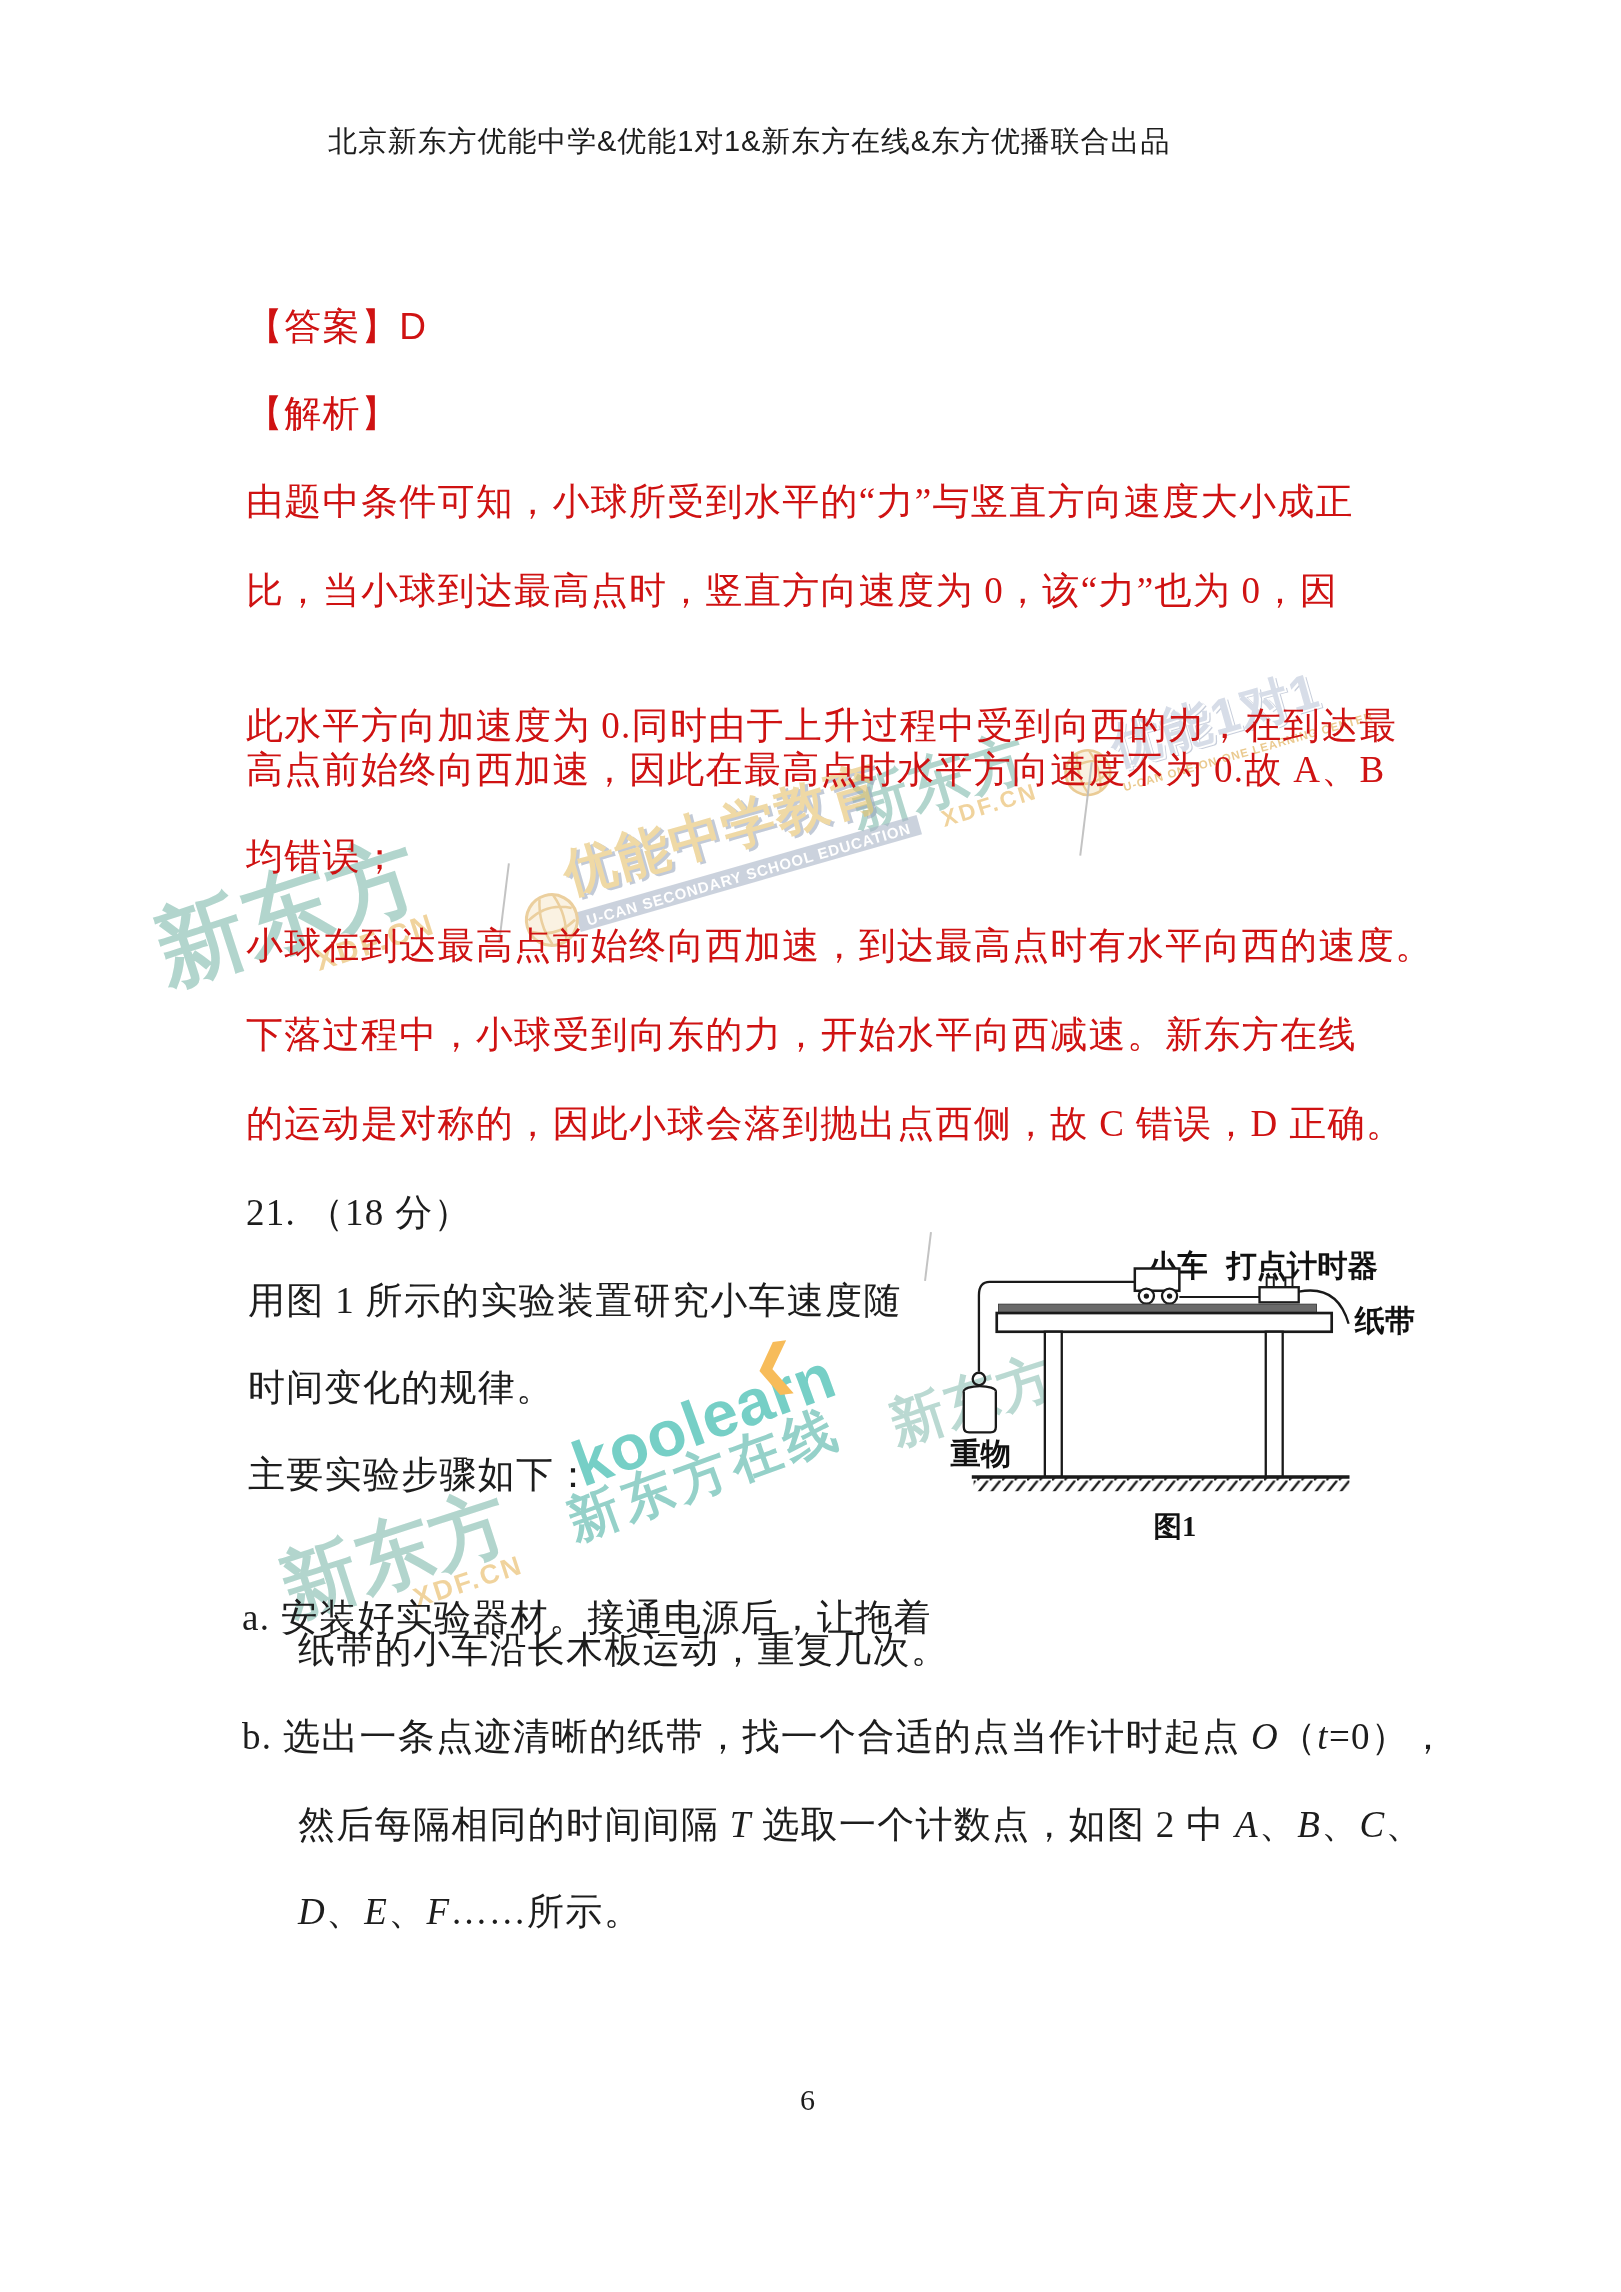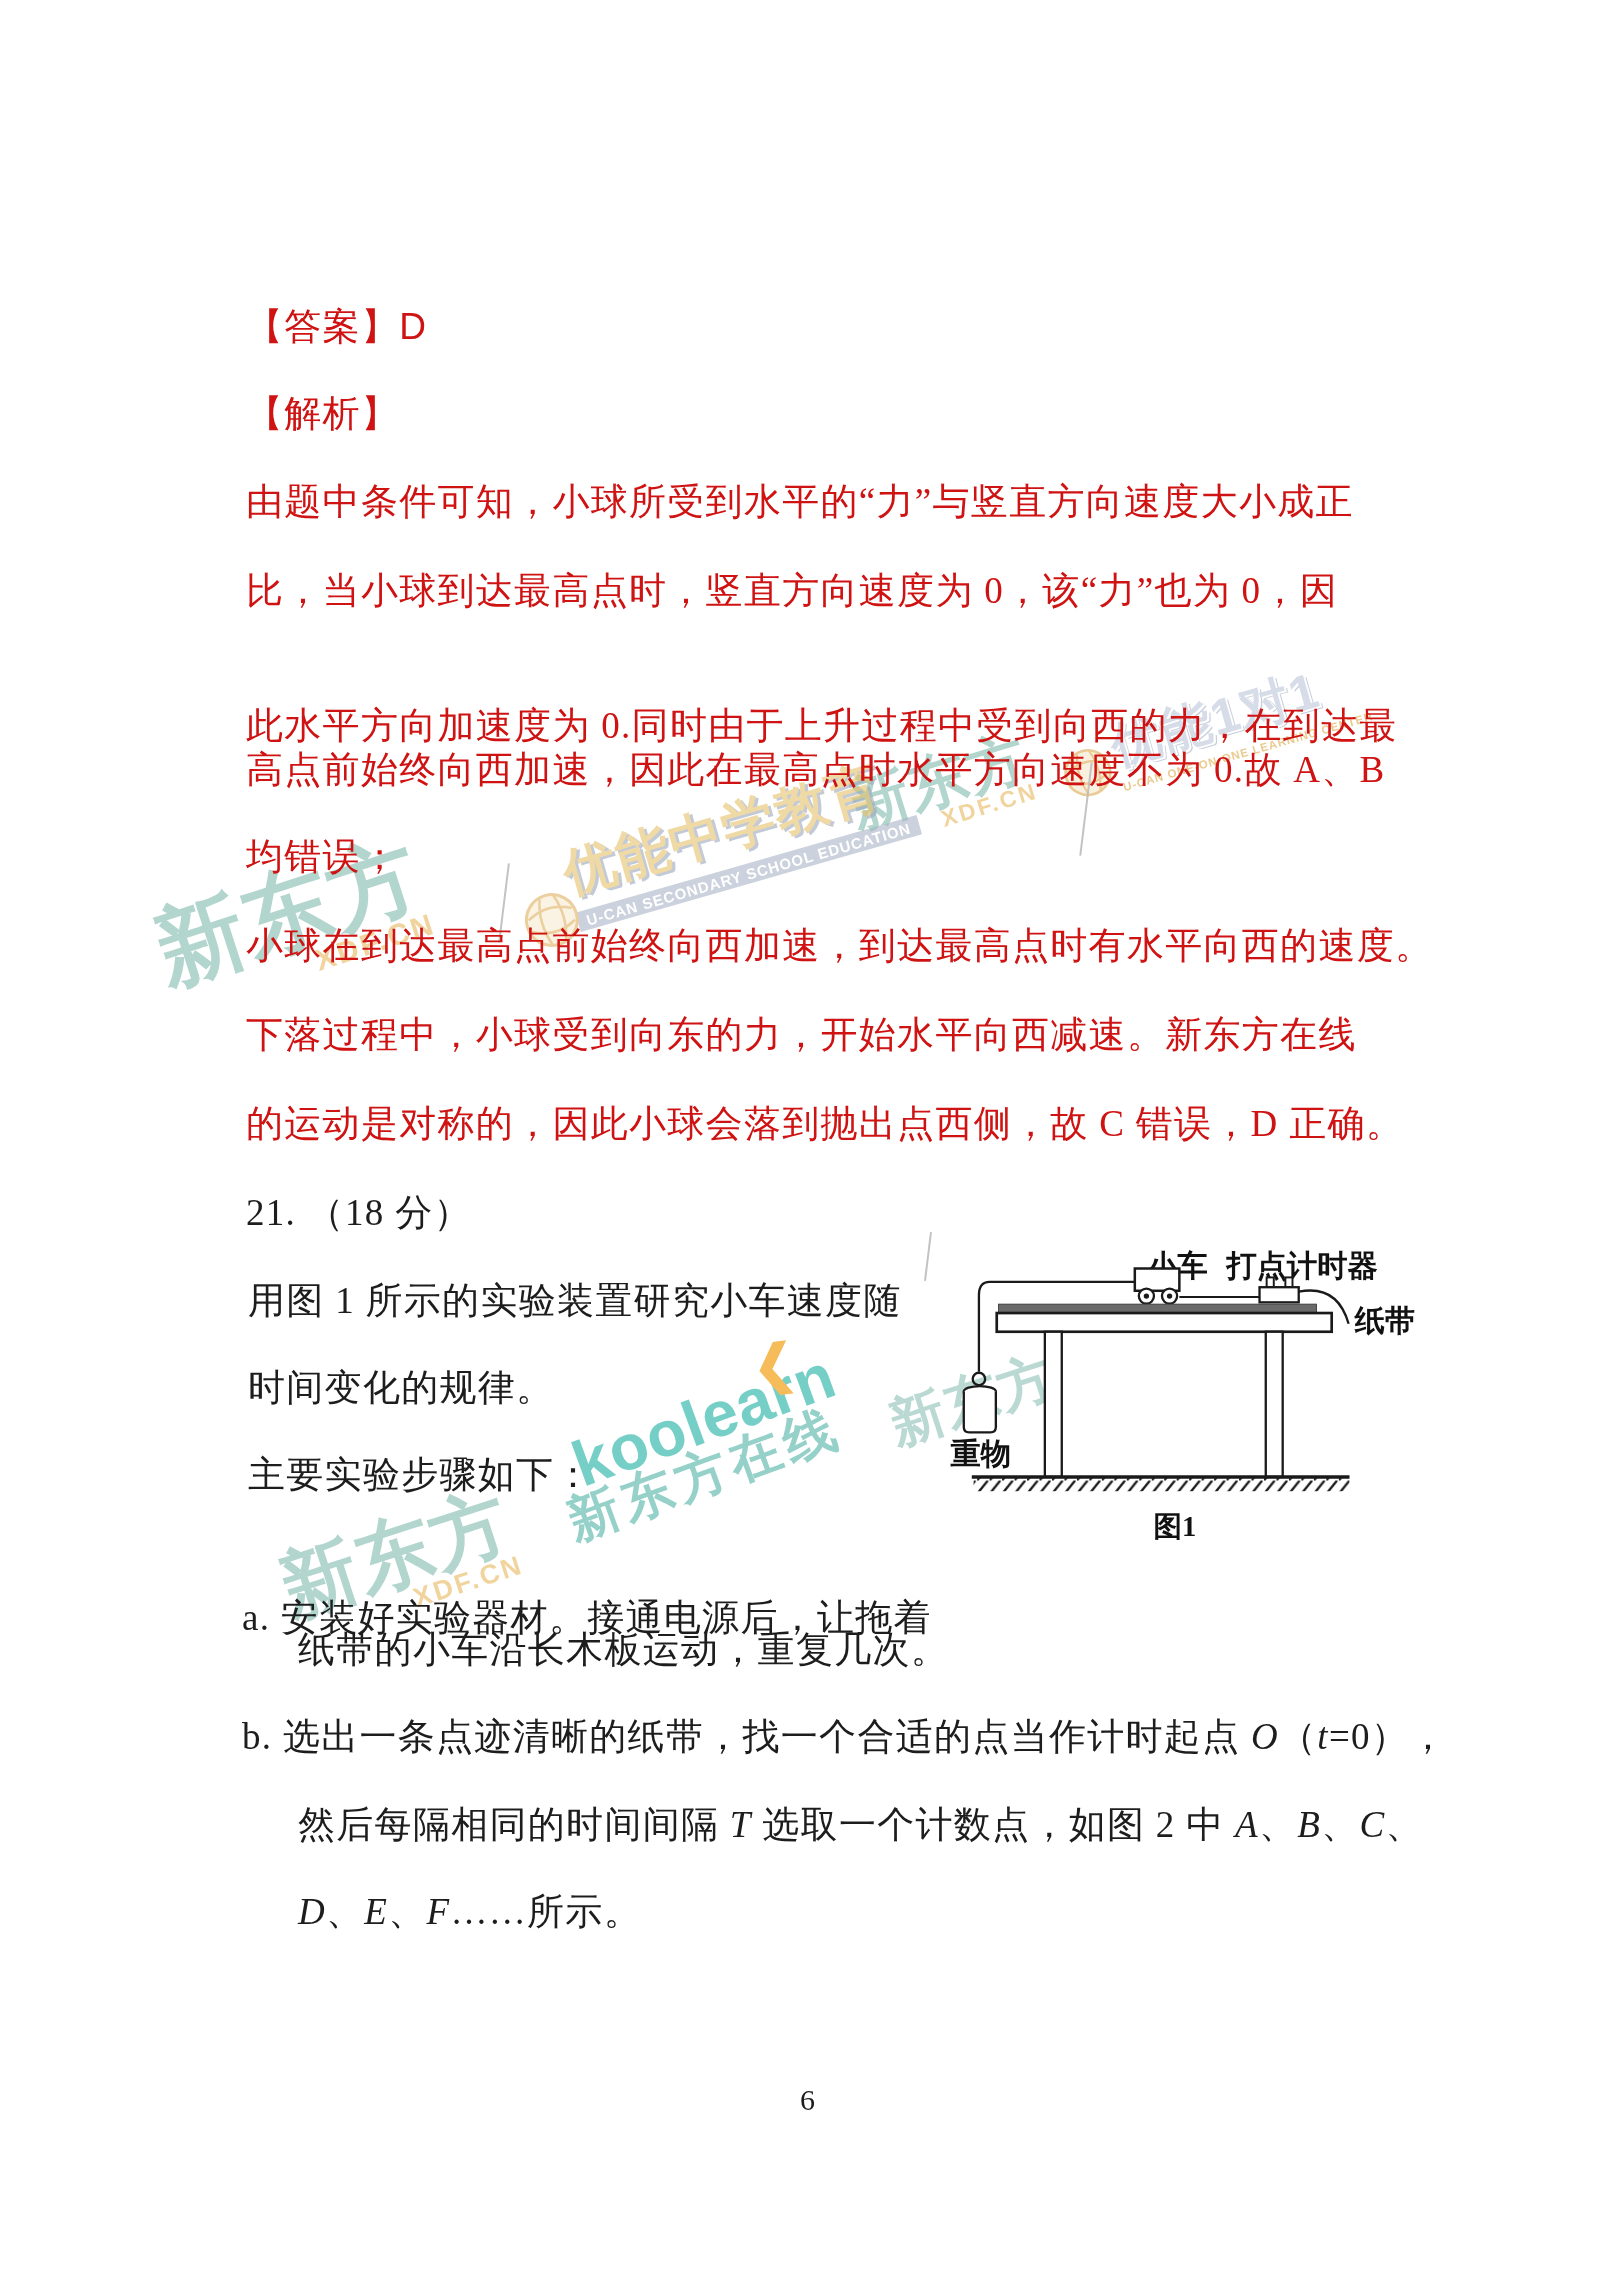--- a/index.html
+++ b/index.html
@@ -87,20 +87,21 @@
   </div>
 
   <div class="wm wm-xdf" style="left:887px;top:1374px;transform:rotate(-18deg);opacity:.45;">
     <span class="xdf-cn" style="font-size:55px;">新东方</span>
   </div>
 
   <div class="hairline" style="left:1085px;top:762px;height:94px;"></div>
   <div class="hairline" style="left:503px;top:863px;height:80px;"></div>
   <div class="hairline" style="left:927px;top:1232px;height:49px;"></div>
 
+  <div class="t sans hdr" style="left:328px;top:125px;">北京新东方优能中学&amp;优能1对1&amp;新东方在线&amp;东方优播联合出品</div>
 
 
   <div class="t red" style="left:246px;top:306px;">
     <span>【答案】</span><span class="sans">D</span>
   </div>
 
   <div class="t red" style="left:246px;top:393px;">【解析】</div>
 
   <div class="t red" style="left:246px;top:481px;">由题中条件可知，小球所受到水平的“力”与竖直方向速度大小成正</div>
   <div class="t red" style="left:246px;top:570px;">比，当小球到达最高点时，竖直方向速度为 0，该“力”也为 0，因</div>

